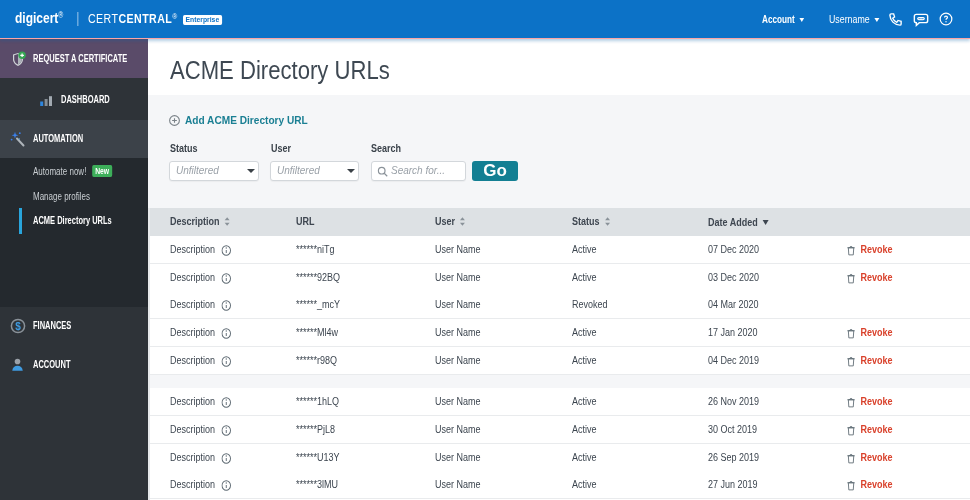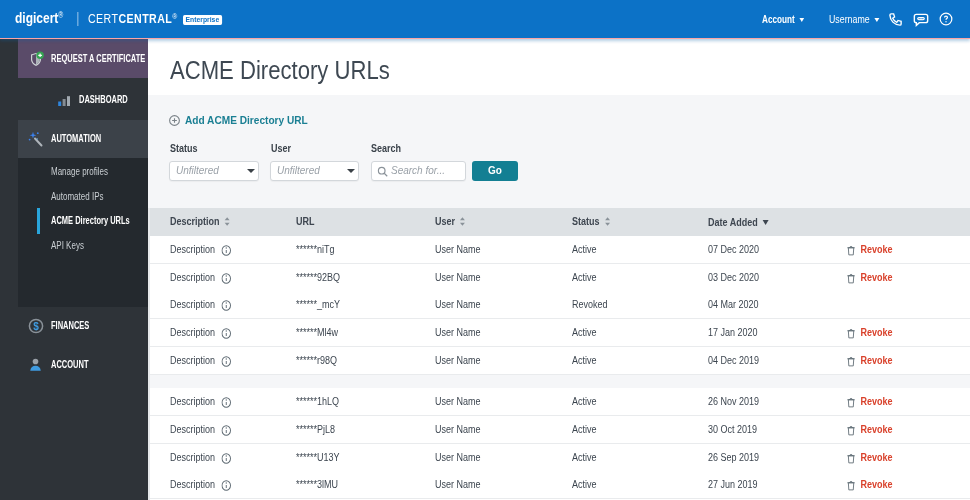--- a/index.html
+++ b/index.html
@@ -27,21 +27,21 @@
 .acct { left:762px; top:13px; font-size:10.5px; font-weight:700; color:#fff;
   transform:scaleX(.78); transform-origin:0 50%; white-space:nowrap; }
 .uname { left:829px; top:13px; font-size:10.5px; font-weight:400; color:#fff;
   transform:scaleX(.84); transform-origin:0 50%; white-space:nowrap; }
 .caret { display:inline-block; width:0; height:0; border-left:3.5px solid transparent;
   border-right:3.5px solid transparent; border-top:4.5px solid #fff; margin-left:6px;
   vertical-align:1px; }
 
 
 .sidebar { position:absolute; left:0; top:38px; width:148px; height:462px;
-  background:#2e3338; z-index:4; padding-top:1px;padding-left:18px; }
+  background:#2e3338; z-index:4; padding-top:1px; }
 .sb-item { position:relative; height:40px; color:#fff; font-size:10px;
   font-weight:700; line-height:40px; padding-left:33px; }
 .sb-item .cx { transform:scaleX(.75); }
 .sb-item svg { position:absolute; left:10px; top:50%; margin-top:-8px; }
 .sb-req { height:39px; line-height:39px; background:#5a4b69; }
 .sb-auto { background:#3c4249; height:38px; line-height:38px; }
 .submenu { background:#24292e; padding:2px 0 0; height:149px; }
 .sm-item { height:24.5px; line-height:24.5px; padding-left:33px; color:#c9ced2;
   font-size:10px; position:relative; }
 .sm-item .cx { transform:scaleX(.8); }
@@ -70,21 +70,21 @@
 .flabel { position:absolute; top:106px; font-size:10px; font-weight:700;
   color:#3a424a; line-height:10px; }
 .flabel .cx { transform:scaleX(.9); }
 .fbox { position:absolute; top:123px; height:20px; background:#fff;
   border:1px solid #d3d7db; border-radius:3px; font-size:10px; color:#9aa1a8;
   font-style:italic; line-height:18px; box-shadow:0 1px 1px rgba(0,0,0,.04); }
 .fbox .dcaret { position:absolute; right:3px; top:7px; width:0; height:0;
   border-left:4px solid transparent; border-right:4px solid transparent;
   border-top:4.5px solid #3a4147; }
 .gobtn { position:absolute; left:324px; top:123px; width:46px; height:20px;
-  background:#137f93; color:#fff; font-size:10px; font-weight:700;
+  background:#137f93; color:#fff; font-size:17px; font-weight:700;
   text-align:center; line-height:20px; border-radius:3px; }
 
 
 .leftedge { position:absolute; left:0; top:170px; width:2px; height:292px; background:#e7e9eb; z-index:3; }
 .thead { position:absolute; left:0; top:170px; width:822px; height:28px;
   background:#dde1e4; font-size:10px; font-weight:700; color:#3e4650;
   line-height:28px; }
 .thead > span { position:absolute; top:0; transform:scaleX(.9);
   transform-origin:0 50%; white-space:nowrap; }
 .trow { position:absolute; left:0; width:822px; height:28px; background:#fff;
@@ -152,24 +152,23 @@
       <svg width="16" height="16" viewBox="0 0 16 16">
         <path d="M7 7.5 L13.5 14.5" stroke="#aeb4ba" stroke-width="2" stroke-linecap="round"></path>
         <path d="M5 0.8 l.8 2.6 2.6 .8 -2.6 .8 -.8 2.6 -.8 -2.6 -2.6 -.8 2.6 -.8 Z" fill="#3b82f0"></path>
         <circle cx="9.8" cy="2.2" r="0.9" fill="#3b82f0"></circle>
         <circle cx="1.6" cy="8.6" r="0.9" fill="#3b82f0"></circle>
         <circle cx="9.2" cy="8.0" r="0.8" fill="#6aa7d8"></circle>
       </svg>
       <span class="cx">AUTOMATION</span>
     </div>
     <div class="submenu">
+      <div class="sm-item"><span class="cx">Automate now!<span class="badge-new">New</span></span></div>
       <div class="sm-item"><span class="cx">Manage profiles</span></div>
-      <div class="sm-item"><span class="cx">Automated IPs</span></div>
       <div class="sm-item active"><span class="cx">ACME Directory URLs</span></div>
-      <div class="sm-item"><span class="cx">API Keys</span></div>
     </div>
     <div class="sb-item" style="height:38px; line-height:38px;">
       <svg width="16" height="16" viewBox="0 0 16 16">
         <circle cx="8" cy="8" r="6.6" fill="#2e3338" stroke="#8a9299" stroke-width="1.5"></circle>
         <text x="8" y="11.6" font-size="10" font-weight="bold" fill="#3f9be0" text-anchor="middle" font-family="Liberation Sans">$</text>
       </svg>
       <span class="cx">FINANCES</span>
     </div>
     <div class="sb-item">
       <svg width="15" height="15" viewBox="0 0 16 16">

